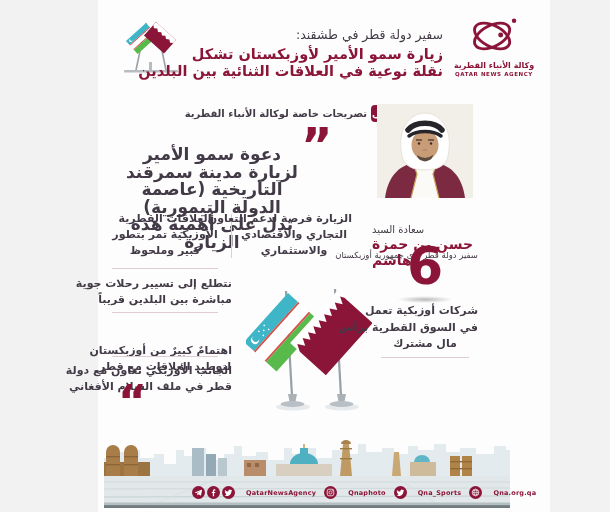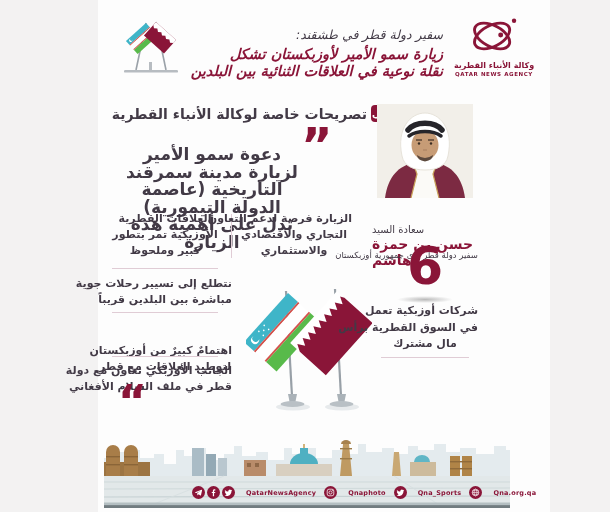--- a/index.html
+++ b/index.html
@@ -4,30 +4,30 @@
 <style>
   * { margin:0; padding:0; box-sizing:border-box; }
   body { width:610px; height:512px; overflow:hidden; font-family:"DejaVu Sans", sans-serif; }
   .canvas { position:relative; width:610px; height:512px; background:#f3f2f2; }
   .card { position:absolute; left:98px; top:0; width:452px; height:512px; background:#fdfdfd; }
 
   
   .logo { position:absolute; left:443px; top:14px; width:102px; text-align:center; }
   .logo-ar { color:#8a1538; font-size:8px; font-weight:bold; direction:rtl; margin-top:1px; }
   .logo-en { color:#8a1538; font-size:5.5px; font-weight:bold; letter-spacing:.6px; margin-top:1px; }
-  .headline { position:absolute; right:167px; top:27px; text-align:right; direction:rtl;font-style:italic; }
+  .headline { position:absolute; right:167px; top:27px; text-align:right; direction:rtl; }
   .kicker { color:#423a46; font-size:12.5px; margin-bottom:4px; }
   .title-line { color:#8a1538; font-size:14.5px; font-weight:bold; line-height:16.5px; }
 
   .mini-flags { position:absolute; left:112px; top:16px; }
 
   
   .badge { position:absolute; right:222px; top:105px; display:flex; direction:rtl; align-items:center; gap:4px; }
   .badge-prefix { background:#8a1538; color:#fff; font-size:9px; font-weight:bold; width:17px; height:17px; border-radius:4px; display:flex; align-items:center; justify-content:center; }
-  .badge-text { color:#423a46; font-size:14px; font-weight:bold; white-space:nowrap; }
+  .badge-text { color:#423a46; font-size:10px; font-weight:bold; white-space:nowrap; }
 
   
   .quote-open { position:absolute; left:301px; top:121px; color:#8a1538; font-size:48px; font-weight:bold; line-height:48px; }
   .quote-close { position:absolute; left:118px; top:378px; color:#8a1538; font-size:44px; font-weight:bold; line-height:48px; }
   .quote-text { position:absolute; left:122px; top:146px; width:180px; text-align:center; direction:rtl; color:#423a46; font-size:17px; font-weight:bold; line-height:17.5px; }
 
   .stmt { position:absolute; text-align:center; direction:rtl; color:#423a46; font-size:11px; font-weight:bold; line-height:16px; }
   .stmt .line { white-space:nowrap; }
   .vdiv { position:absolute; left:231px; top:214px; width:1px; height:44px; background:#e0ccd5; }
   .hdiv { position:absolute; height:1px; background:#e0ccd5; }

